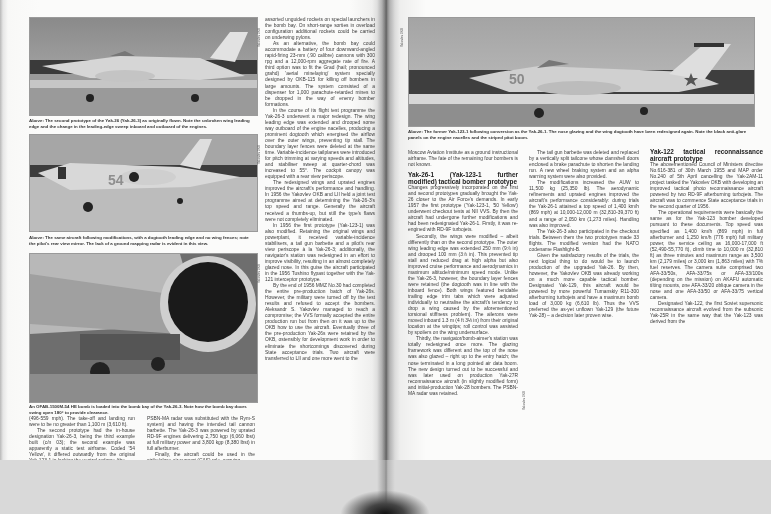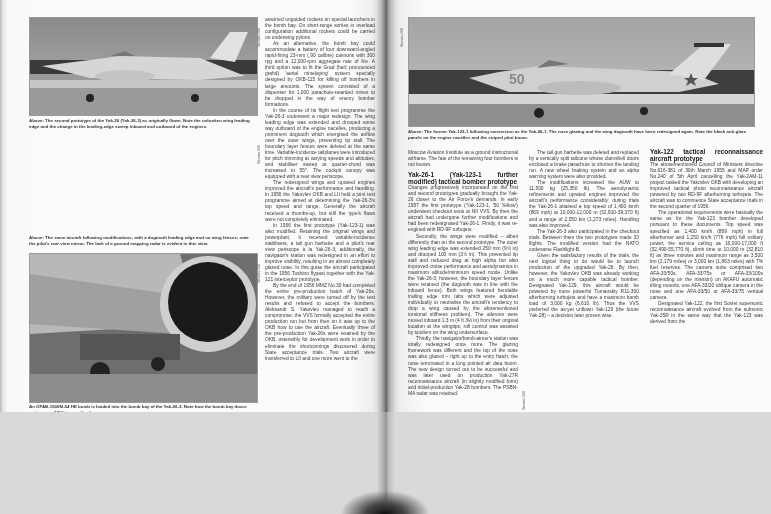--- a/index.html
+++ b/index.html
@@ -1,17 +1,17 @@
 <!DOCTYPE html>
 <html><head>
 <meta charset="utf-8">
 <style>
   html,body{margin:0;padding:0;}
   body{width:771px;height:514px;overflow:hidden;background:#d9d9d9;font-family:"Liberation Sans",sans-serif;color:#2a2a2a;position:relative;}
-  .page{position:absolute;top:0;height:412px;background:#fbfbfa;overflow:hidden;}
+  .page{position:absolute;top:0;height:460px;background:#fbfbfa;overflow:hidden;}
   #left-page{left:0;width:386px;background:linear-gradient(to right,#b8b8b8 0,#e6e6e6 3px,#f8f8f7 8px,#fbfbfa 40px,#fbfbfa 350px,#efefee 372px,#cfcfcf 382px,#9a9a9a 386px);}
   #right-page{left:386px;width:385px;background:linear-gradient(to right,#8f8f8f 0,#c9c9c9 4px,#eeeeed 14px,#fbfbfa 40px,#fbfbfa 385px);}
   .photo{position:absolute;overflow:hidden;border:1px solid #9a9a9a;}
   .photo svg{display:block;width:100%;height:100%;}
   .credit{position:absolute;font-size:3px;color:#666;writing-mode:vertical-rl;transform:rotate(180deg);letter-spacing:0;}
   .caption{position:absolute;font-size:4.4px;line-height:6px;font-weight:bold;color:#333;}
   .col{position:absolute;font-size:4.9px;line-height:6.05px;text-align:justify;color:#3a3a3a;}
   .col p{margin:0;text-indent:0;}
   .col p.ind{text-indent:8px;}
   .col h3{margin:3px 0 0 0;font-size:6.4px;line-height:7px;font-weight:bold;color:#222;}
@@ -40,20 +40,35 @@
       <path d="M180 40 L200 14 L218 14 L205 44 Z" fill="#e2e2e2"></path>
       <ellipse cx="95" cy="58" rx="30" ry="6" fill="#c4c4c4"></ellipse>
       <circle cx="60" cy="80" r="4" fill="#222"></circle>
       <circle cx="165" cy="80" r="4" fill="#222"></circle>
       <path d="M80 38 L95 33 L105 38 Z" fill="#777"></path>
     </svg>
   </div>
   <div class="credit" style="left:257px;top:17px;height:30px;">Yakovlev OKB</div>
   <div class="caption" style="left:29px;top:118px;width:227px;">Above: The second prototype of the Yak-26 (Yak-26-3) as originally flown. Note the unbroken wing leading edge and the change in the leading-edge sweep inboard and outboard of the engines.</div>
 
+  <div class="photo" style="left:29px;top:134px;width:227px;height:96px;">
+    <svg viewBox="0 0 227 96" preserveAspectRatio="none">
+      <rect width="227" height="96" fill="#a6a6a6"></rect>
+      <rect y="30" width="227" height="12" fill="#3c3c3c"></rect>
+      <rect y="42" width="227" height="54" fill="#bcbcbc"></rect>
+      <path d="M8 38 L40 28 L150 32 L210 42 L160 52 L40 55 Z" fill="#d8d8d8"></path>
+      <path d="M150 30 L170 4 L182 4 L170 34 Z" fill="#dedede"></path>
+      <ellipse cx="118" cy="42" rx="28" ry="8" fill="#cfcfcf"></ellipse>
+      <circle cx="104" cy="42" r="5" fill="#222"></circle>
+      <circle cx="58" cy="72" r="5" fill="#222"></circle>
+      <circle cx="150" cy="66" r="3" fill="#222"></circle>
+      <rect x="28" y="32" width="8" height="12" fill="#333"></rect>
+      <text x="78" y="50" font-family="Liberation Sans, sans-serif" font-size="14" font-weight="bold" fill="#8e8e8e">54</text>
+    </svg>
+  </div>
   <div class="credit" style="left:257px;top:134px;height:30px;">Yakovlev OKB</div>
   <div class="caption" style="left:29px;top:235px;width:227px;">Above: The same aircraft following modifications, with a dogtooth leading edge and no wing fences; note the pilot's rear view mirror. The lack of a ground mapping radar is evident in this view.</div>
 
   <div class="photo" style="left:29px;top:253px;width:227px;height:148px;">
     <svg viewBox="0 0 227 148" preserveAspectRatio="none">
       <rect width="227" height="148" fill="#6e6e6e"></rect>
       <path d="M0 0 L150 0 L170 70 L0 80 Z" fill="#b8b8b8"></path>
       <path d="M0 20 L140 40 L150 80 L0 70 Z" fill="#a0a0a0"></path>
       <circle cx="178" cy="50" r="48" fill="#cfcfcf"></circle>
       <circle cx="178" cy="48" r="40" fill="#1a1a1a"></circle>

